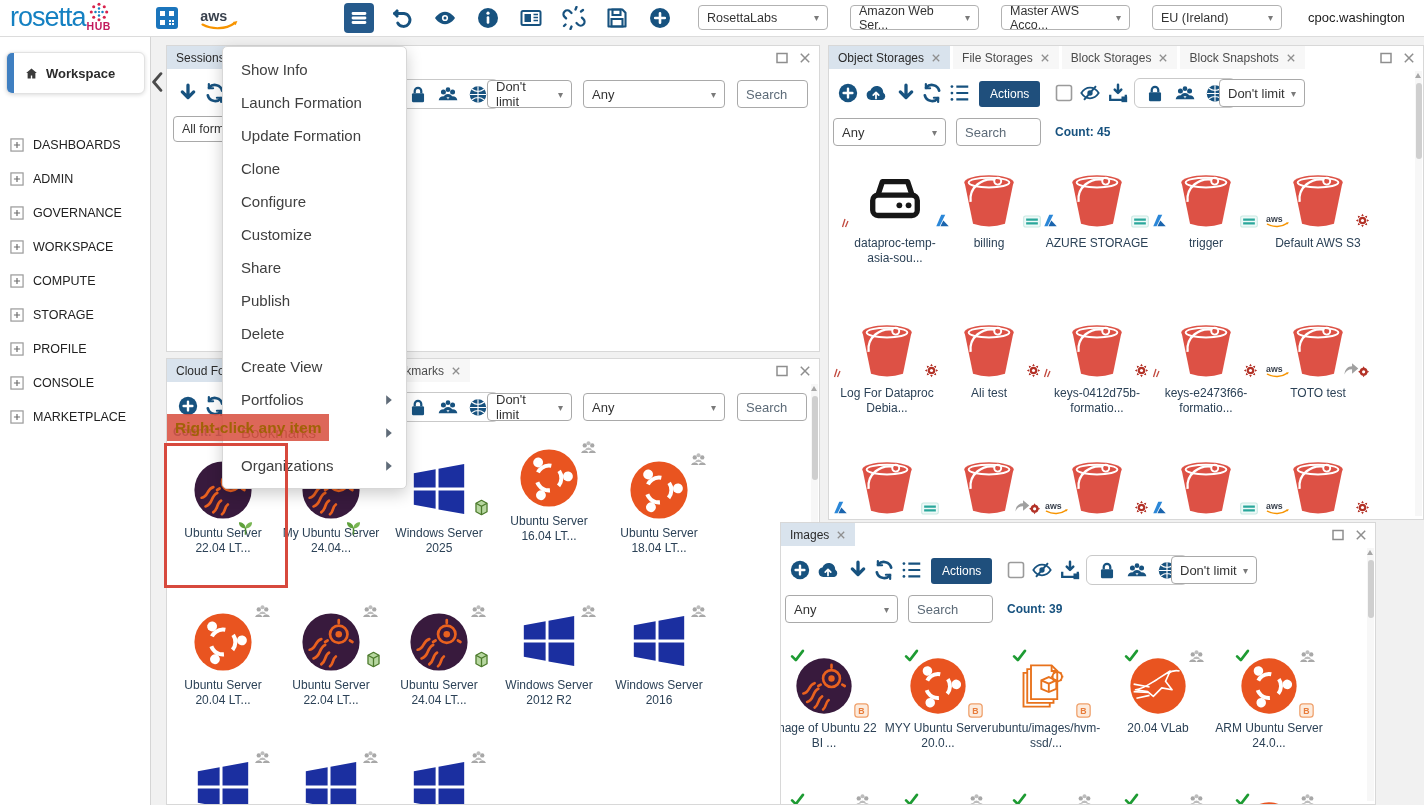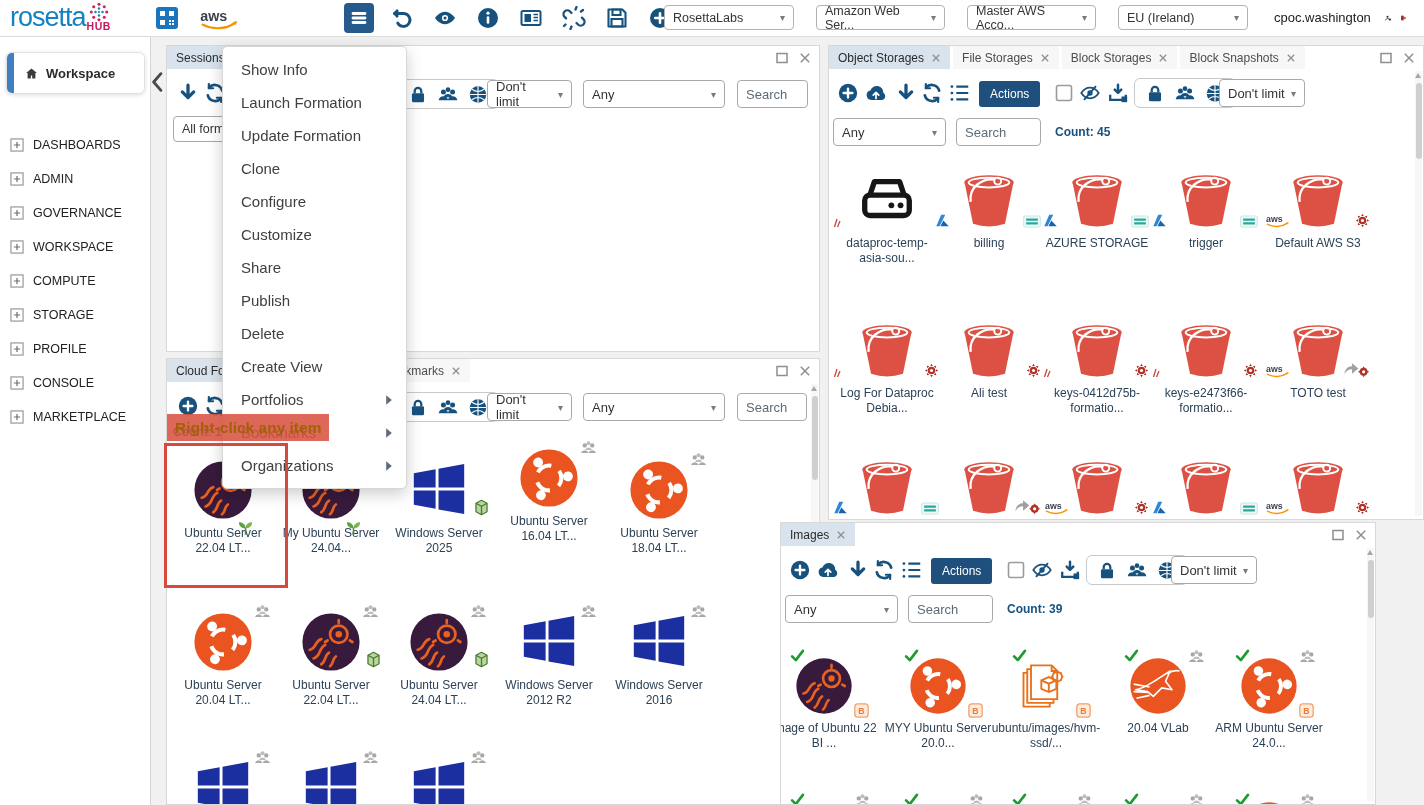--- a/index.html
+++ b/index.html
@@ -194,21 +194,21 @@
               <path d="M3.5 3.5h13.8l3.2 3.2V20.5H3.5z" stroke-linejoin="round"></path>
               <path d="M7.5 3.5h8v5.5h-8z"></path>
               <path d="M6.5 13h11v7.5h-11z"></path>
             </svg></span></div>
         <div class="tbtn "><span class="icn"><svg viewBox="0 0 24 24">
               <circle cx="12" cy="12" r="10" fill="#17527f"></circle>
               <path d="M12 7.2v9.6M7.2 12h9.6" stroke="#fff" stroke-width="2.6" stroke-linecap="round"></path>
             </svg></span></div>
       </div>
     <div id="topright">
-      <span id="topsels" style="display:flex;">
+      <span id="topsels" style="display:flex;margin-left:34px;">
           <div class="topsel" style="width:130px">
             <span>RosettaLabs</span>
             <span class="caret">▾</span>
           </div>
           <div class="topsel" style="width:129px">
             <span>Amazon Web Ser...</span>
             <span class="caret">▾</span>
           </div>
           <div class="topsel" style="width:129px">
             <span>Master AWS Acco...</span>
@@ -944,21 +944,21 @@
       <span>Don't limit</span>
         <span class="caret">▾</span>
     </div>
     <div class="sel" style="left:4px;top:72px;width:113px;">
       <span>Any</span>
         <span class="caret">▾</span>
     </div>
     <input class="search" style="left: 127px; top: 72px; width: 85px;" placeholder="Search">
     <div class="count" style="left:226px;top:79px;">Count: 45</div>
     <div id="grid-storages">
-        <div class="cell" style="left:6px;top:123px;width:104px">
+        <div class="cell" style="left:14px;top:123px;width:104px">
       <div class="ibox" style="width:62px;height:62px">
         <span class="icn main-ic"><svg viewBox="0 0 64 64">
                 <path d="M14 28l5-15h26l5 15" fill="none" stroke="#161616" stroke-width="5.5" stroke-linejoin="round"></path>
                 <rect x="9" y="27" width="46" height="21" rx="5.5" fill="none" stroke="#161616" stroke-width="5.5"></rect>
                 <circle cx="36.5" cy="37.5" r="3" fill="#161616"></circle>
                 <circle cx="46" cy="37.5" r="3" fill="#161616"></circle>
               </svg></span>
         <span class="icn bdg bg-bl-out sz-redtick">
               <svg viewBox="0 0 8 10">
                 <path d="M1.5 9 4 1M4.5 9 7 3" stroke="#c24a3f" stroke-width="1.3" fill="none"></path>

